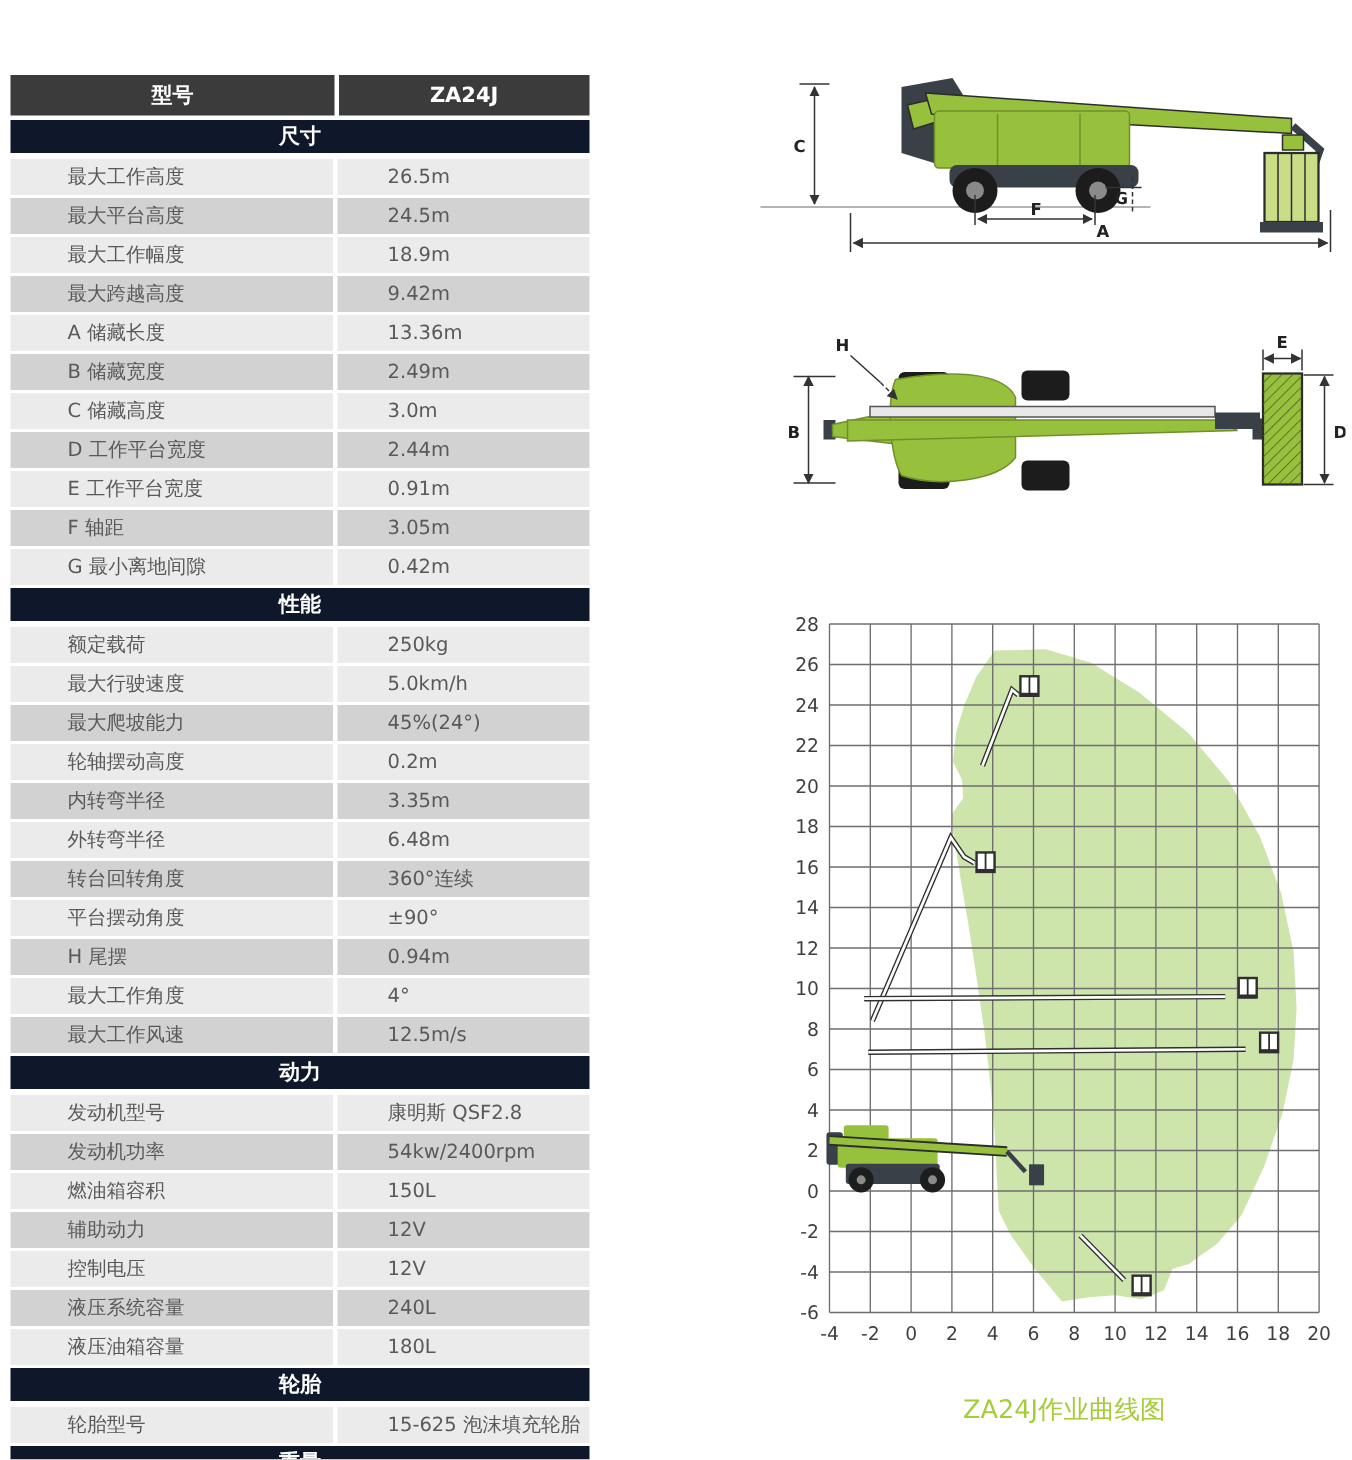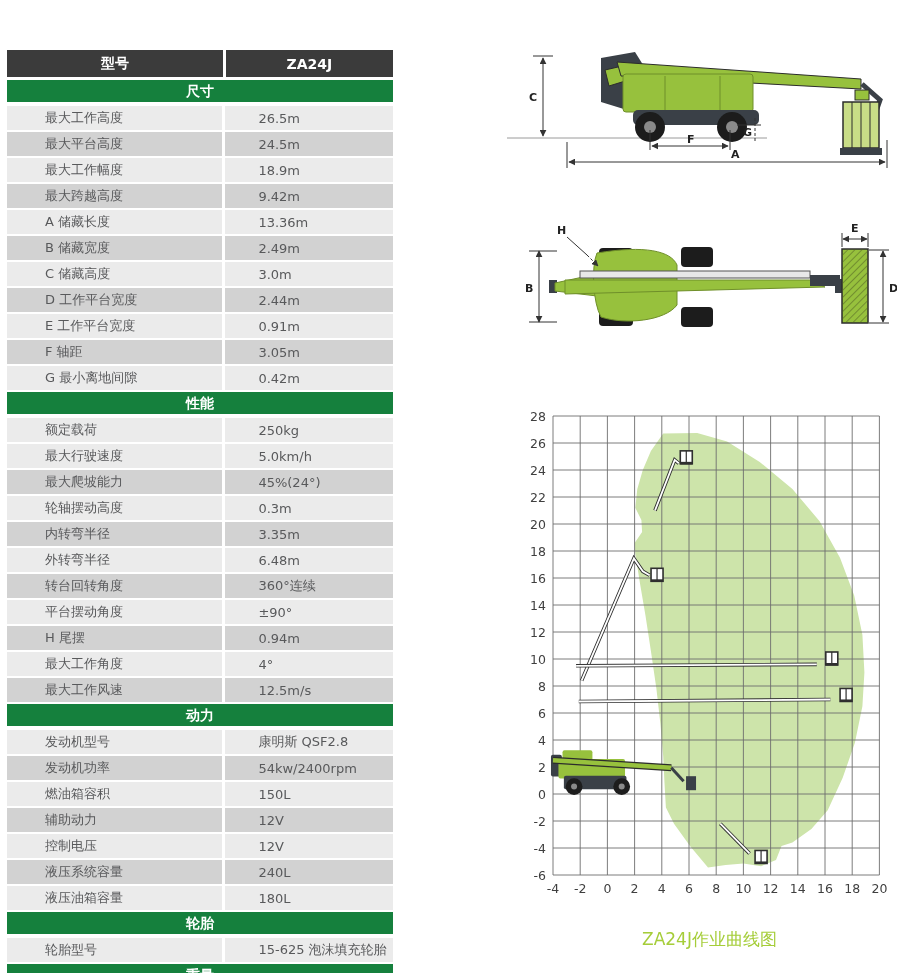--- a/index.html
+++ b/index.html
@@ -5,21 +5,21 @@
   html,body{margin:0;padding:0;background:#fff;}
   .page{position:relative;width:901px;height:973px;background:#fff;overflow:hidden;
         font-family:"DejaVu Sans","Liberation Sans",sans-serif;}
   
   .spec-table{position:absolute;left:7px;top:2px;width:386px;margin-top:48px;}
   .thead{display:flex;height:27px;margin-bottom:3px;}
   .th{background:#3b3b3b;color:#fff;font-weight:bold;font-size:14px;
       display:flex;align-items:center;justify-content:center;}
   .th-left{width:270px;margin-right:3px;}
   .th-right{width:209px;}
-  .section-bar{height:22px;line-height:22px;background:#15803d;color:#fff;
+  .section-bar{height:22px;line-height:22px;background:#0f172a;color:#fff;
       font-weight:bold;font-size:14px;text-align:center;margin:2px 0 4px 0;}
   .trow{display:flex;height:24px;margin-bottom:2px;}
   .trow .cell{display:flex;align-items:center;font-size:13px;color:#58595b;box-sizing:border-box;}
   .trow .label{width:270px;padding-left:38px;margin-right:3px;}
   .trow .value{width:209px;padding-left:33px;}
   .trow.light .cell{background:#ebebeb;}
   .trow.dark  .cell{background:#d2d2d2;}
   .row-stub{display:flex;height:5px;margin-top:0px;}
   .row-stub .s1{width:270px;background:#ebebeb;margin-right:3px;}
   .row-stub .s2{width:209px;background:#ebebeb;}
@@ -96,21 +96,21 @@
         <div class="trow light">
           <div class="cell label">最大行驶速度</div>
           <div class="cell value">5.0km/h</div>
         </div>
         <div class="trow dark">
           <div class="cell label">最大爬坡能力</div>
           <div class="cell value">45%(24°)</div>
         </div>
         <div class="trow light">
           <div class="cell label">轮轴摆动高度</div>
-          <div class="cell value">0.3m</div>
+          <div class="cell value">0.2m</div>
         </div>
         <div class="trow dark">
           <div class="cell label">内转弯半径</div>
           <div class="cell value">3.35m</div>
         </div>
         <div class="trow light">
           <div class="cell label">外转弯半径</div>
           <div class="cell value">6.48m</div>
         </div>
         <div class="trow dark">

